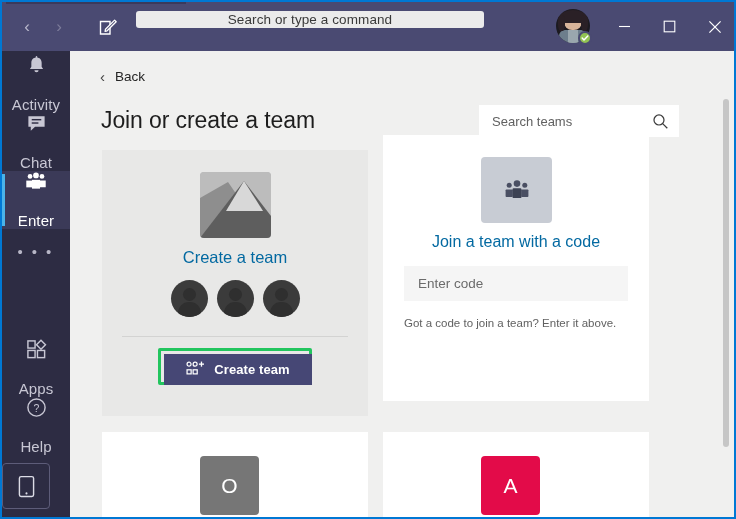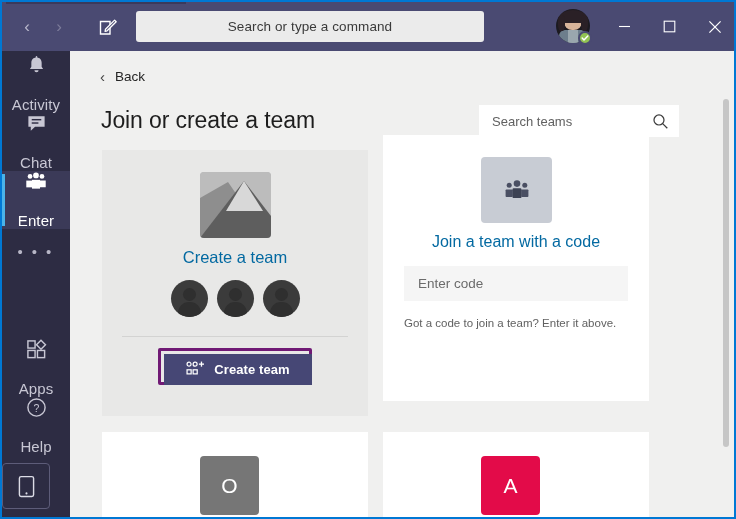--- a/index.html
+++ b/index.html
@@ -49,21 +49,21 @@
 
   #compose-btn {
     width: 34px; height: 34px;
     margin-left: 16px;
     display: flex; align-items: center; justify-content: center;
   }
 
   #search-box {
     position: absolute;
     left: 134px; top: 9px;
-    width: 348px; height: 31px;
+    width: 348px; height: 17px;
     background: #ebebeb;
     border-radius: 3px;
     display: flex; align-items: center; justify-content: center;
   }
   #search-input-text {
     font-size: 13.5px;
     color: #3a3a3a;
     letter-spacing: 0.1px;
   }
 
@@ -318,21 +318,21 @@
     position: absolute;
     left: 20px; top: 186px;
     width: 226px; height: 1px;
     background: #d3d3d2;
   }
 
   #create-team-highlight {
     position: absolute;
     left: 56px; top: 198px;
     width: 154px; height: 37px;
-    border: 3px solid #701a75;
+    border: 3px solid #22c55e;
     border-radius: 2px;
   }
   #create-team-button {
     position: absolute;
     left: 3px; top: 3px;
     width: 148px; height: 31px;
     background: #464775;
     display: flex; align-items: center; justify-content: center;
     gap: 9px;
     color: #ffffff;

